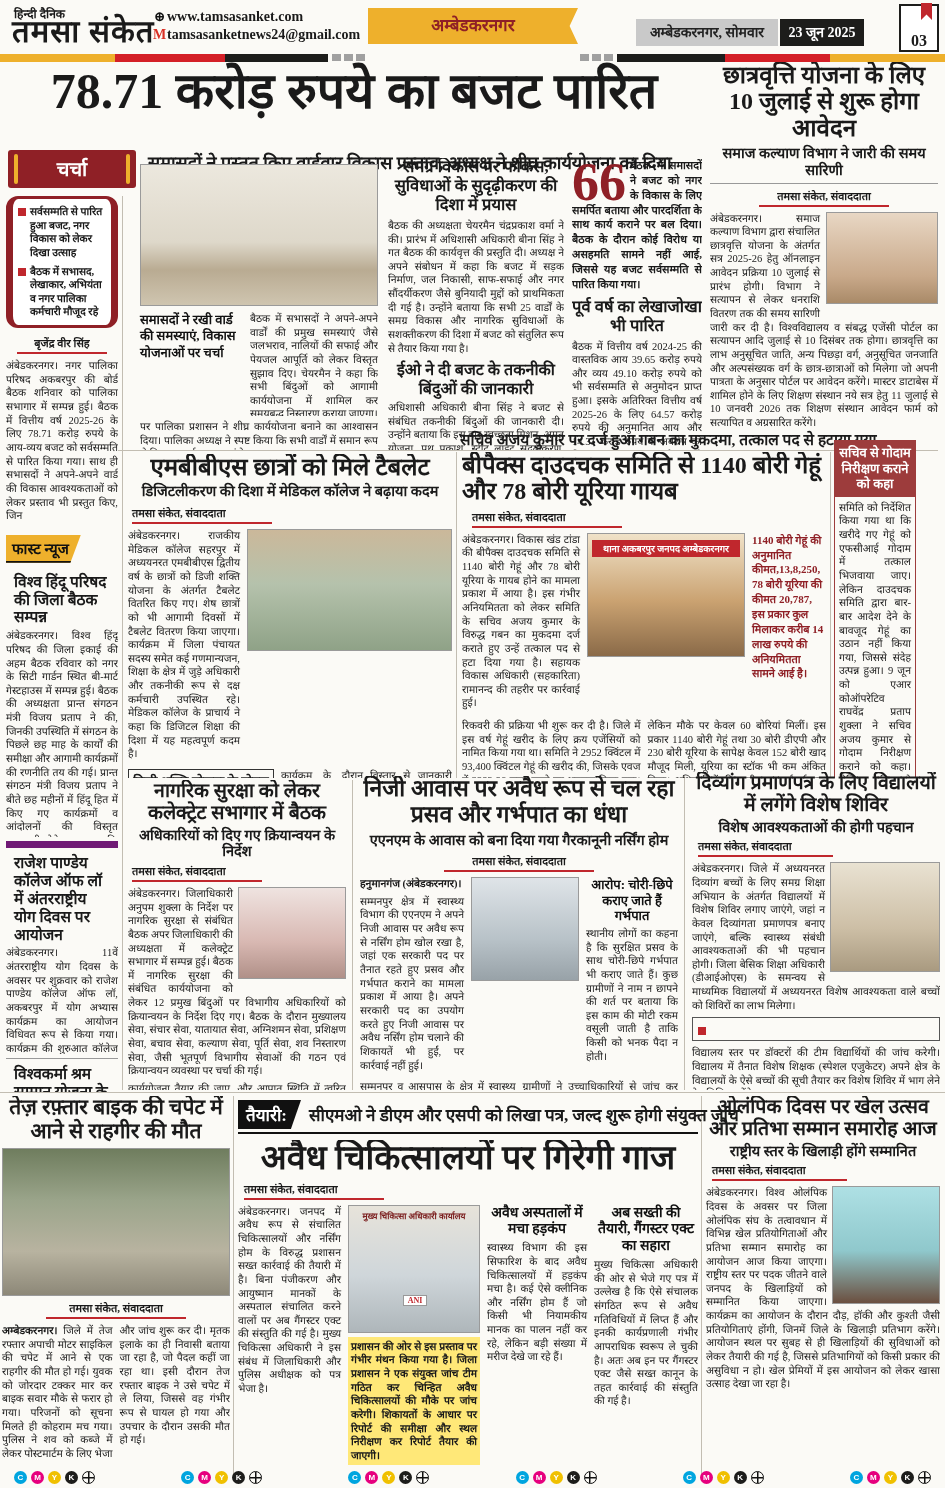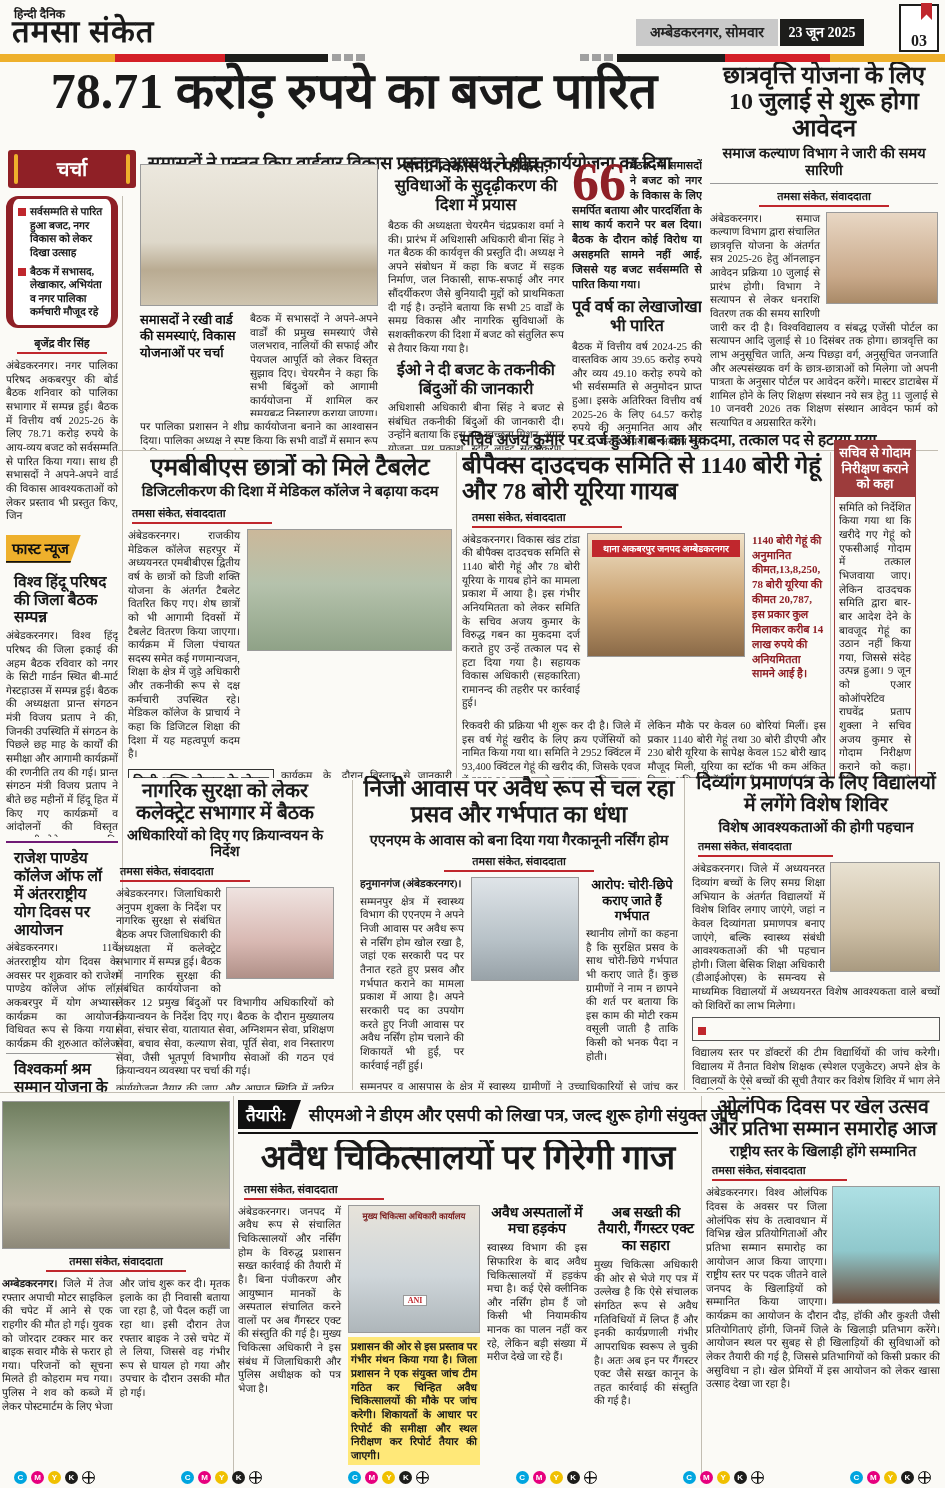--- a/index.html
+++ b/index.html
@@ -80,20 +80,25 @@
   .cols2{column-count:2;column-gap:7px;}
   p{margin:0 0 4px;}
 </style>
 </head>
 <body>
 
 <div id="page">
 
   <div class="abs" style="left:14px;top:4px;"><span class="tagline">हिन्दी दैनिक</span></div>
   <div class="abs brand" style="left:12px;top:16px;"><span>तमसा संकेत</span></div>
+  <div class="abs contact" style="left:152px;top:8px;">
+    <div><span class="cicon">⊕</span><span>www.tamsasanket.com</span></div>
+    <div><span class="cicon gmailM">M</span><span>tamsasanketnews24@gmail.com</span></div>
+  </div>
+  <div class="abs ribbon" style="left:368px;top:8px;width:210px;height:36px;"><span>अम्बेडकरनगर</span></div>
   <div class="abs dgray" style="left:636px;top:19px;width:142px;height:27px;"><span>अम्बेडकरनगर, सोमवार</span></div>
   <div class="abs dblack" style="left:780px;top:19px;width:84px;height:27px;"><span>23 जून 2025</span></div>
   <div class="abs pageno" style="left:899px;top:4px;width:36px;height:44px;">
     <span class="pagenum">03</span>
   </div>
 
   <div class="cseg" style="left:0;width:115px;background:#eeb02c;"></div>
   <div class="cseg" style="left:115px;width:110px;background:#d42027;"></div>
   <div class="cseg" style="left:225px;width:103px;background:#1d1d1b;"></div>
   <div class="csq" style="left:332px;"></div>
@@ -121,21 +126,21 @@
           <span>बैठक में सभासद, लेखाकार, अभियंता व नगर पालिका कर्मचारी मौजूद रहे</span>
         </div>
     </div>
     <div class="byline ctr" style="width:90px;"><span>बृजेंद्र वीर सिंह</span></div>
     <p class="body">अंबेडकरनगर। नगर पालिका परिषद अकबरपुर की बोर्ड बैठक शनिवार को पालिका सभागार में सम्पन्न हुई। बैठक में वित्तीय वर्ष 2025-26 के लिए 78.71 करोड़ रुपये के आय-व्यय बजट को सर्वसम्मति से पारित किया गया। साथ ही सभासदों ने अपने-अपने वार्ड की विकास आवश्यकताओं को लेकर प्रस्ताव भी प्रस्तुत किए, जिन</p>
     <div class="fnlabel"><span>फास्ट न्यूज</span></div>
     <div class="fnitem">
       <h4>विश्व हिंदू परिषद की जिला बैठक सम्पन्न</h4>
       <p class="body clip" style="max-height:208px;">अंबेडकरनगर। विश्व हिंदू परिषद की जिला इकाई की अहम बैठक रविवार को नगर के सिटी गार्डन स्थित बी-मार्ट गेस्टहाउस में सम्पन्न हुई। बैठक की अध्यक्षता प्रान्त संगठन मंत्री विजय प्रताप ने की, जिनकी उपस्थिति में संगठन के पिछले छह माह के कार्यों की समीक्षा और आगामी कार्यक्रमों की रणनीति तय की गई। प्रान्त संगठन मंत्री विजय प्रताप ने बीते छह महीनों में हिंदू हित में किए गए कार्यक्रमों व आंदोलनों की विस्तृत जानकारी देते हुए कहा कि विश्व हिंदू परिषद एक ऐसा संगठन है जिस पर समाज को गहरा विश्वास है।</p>
     </div>
-    <div class="fnitem" style="border-top:2px solid #701a75;">
+    <div class="fnitem" style="border-top:7px solid #701a75;">
       <h4>राजेश पाण्डेय कॉलेज ऑफ लॉ में अंतरराष्ट्रीय योग दिवस पर आयोजन</h4>
       <p class="body clip" style="max-height:108px;">अंबेडकरनगर। 11वें अंतरराष्ट्रीय योग दिवस के अवसर पर शुक्रवार को राजेश पाण्डेय कॉलेज ऑफ लॉ, अकबरपुर में योग अभ्यास कार्यक्रम का आयोजन विधिवत रूप से किया गया। कार्यक्रम की शुरुआत कॉलेज परिसर में प्रबंधक नलिनेश तिवारी, प्राचार्य डॉ. शिवशंकर यादव समेत शिक्षकों की उपस्थिति में हुई।</p>
     </div>
     <div class="fnitem" style="border-top:1px solid #999;">
       <h4>विश्वकर्मा श्रम सम्मान योजना के तहत आज होगा साक्षात्कार</h4>
 
     </div>
   </div>
 
   <div class="abs photo" style="left:140px;top:164px;width:238px;height:142px;background:linear-gradient(180deg,#ece8de 0%,#ded8ca 55%,#b9ab92 75%,#cfc5b0 100%);"></div>
@@ -203,21 +208,21 @@
     <p class="body cols2" style="margin-top:5px;">रिकवरी की प्रक्रिया भी शुरू कर दी है। जिले में इस वर्ष गेहूं खरीद के लिए क्रय एजेंसियों को नामित किया गया था। समिति ने 2952 क्विंटल में 93,400 क्विंटल गेहूं की खरीद की, जिसके एवज में 2283.86 लाख रुपये का भुगतान किया गया। 50 किलो की 1200 बोरियां होनी चाहिए थीं, लेकिन मौके पर केवल 60 बोरियां मिलीं। इस प्रकार 1140 बोरी गेहूं तथा 30 बोरी डीएपी और 230 बोरी यूरिया के सापेक्ष केवल 152 बोरी खाद मौजूद मिली, यूरिया का स्टॉक भी कम अंकित मिला। अधिकारियों की तहरीर पर कार्रवाई शुरू हुई।</p>
 
   </div>
 
   <div class="abs clip" style="left:834px;top:440px;width:82px;height:338px;">
     <div class="maroonhead"><span>सचिव से गोदाम निरीक्षण कराने को कहा</span></div>
     <p class="body" style="border:1px solid #9d3c3c;border-top:none;padding:4px;margin:0 0 6px;">समिति को निर्देशित किया गया था कि खरीदे गए गेहूं को एफसीआई गोदाम में तत्काल भिजवाया जाए। लेकिन दाउदचक समिति द्वारा बार-बार आदेश देने के बावजूद गेहूं का उठान नहीं किया गया, जिससे संदेह उत्पन्न हुआ। 9 जून को एआर कोऑपरेटिव राघवेंद्र प्रताप शुक्ला ने सचिव अजय कुमार से गोदाम निरीक्षण कराने को कहा। लेकिन सचिव ने जांच से कन्नी काटी। अंततः 10 जून को सचिव की मौजूदगी में समिति के अध्यक्ष, उपाध्यक्ष, संचालकगण और जिला व क्षेत्रीय सहकारी अधिकारियों की संयुक्त टीम ने गोदाम का निरीक्षण किया।</p>
 
   </div>
 
-  <div class="abs clip" style="left:116px;top:780px;width:218px;height:310px;font-family:Liberation Serif, serif;">
+  <div class="abs clip" style="left:128px;top:780px;width:218px;height:310px;font-family:Liberation Serif, serif;">
     <div class="secH3"><span>नागरिक सुरक्षा को लेकर कलेक्ट्रेट सभागार में बैठक</span></div>
     <div class="secSub" style="margin:3px 0;"><span>अधिकारियों को दिए गए क्रियान्वयन के निर्देश</span></div>
     <div class="byline" style="width:130px;margin-left:4px;"><span>तमसा संकेत, संवाददाता</span></div>
     <div class="photo" style="float:right;width:108px;height:92px;margin:0 0 4px 5px;background:linear-gradient(180deg,#efe3e0 0%,#d8b8b2 60%,#b09088 100%);"></div>
     <p class="body">अंबेडकरनगर। जिलाधिकारी अनुपम शुक्ला के निर्देश पर नागरिक सुरक्षा से संबंधित बैठक अपर जिलाधिकारी की अध्यक्षता में कलेक्ट्रेट सभागार में सम्पन्न हुई। बैठक में नागरिक सुरक्षा की संबंधित कार्ययोजना को लेकर 12 प्रमुख बिंदुओं पर विभागीय अधिकारियों को क्रियान्वयन के निर्देश दिए गए। बैठक के दौरान मुख्यालय सेवा, संचार सेवा, यातायात सेवा, अग्निशमन सेवा, प्रशिक्षण सेवा, बचाव सेवा, कल्याण सेवा, पूर्ति सेवा, शव निस्तारण सेवा, जैसी भूतपूर्ण विभागीय सेवाओं की गठन एवं क्रियान्वयन व्यवस्था पर चर्चा की गई।</p>
     <p class="body">कार्ययोजना तैयार की जाए, और आपात स्थिति में त्वरित क्रियान्वयन की नार,एडीएम डॉ. सदानंद गुप्ता ने अपने-अपने विभागीय उत्तरदायित्वों का ससमय निर्वहन करते हुए नागरिक सुरक्षा की दृष्टि से सभी प्रबंध पूर्ण रखने व आपसी समन्वय से कार्य करने के निर्देश दिए।</p>
   </div>
 
   <div class="abs clip" style="left:360px;top:776px;width:318px;height:314px;">
     <div style="font-size:23px;font-weight:800;line-height:1.12;text-align:center;"><span>निजी आवास पर अवैध रूप से चल रहा प्रसव और गर्भपात का धंधा</span></div>
@@ -243,20 +248,21 @@
     <div class="byline" style="width:135px;margin-left:6px;"><span>तमसा संकेत, संवाददाता</span></div>
     <div class="photo" style="float:right;width:110px;height:110px;margin:0 0 4px 5px;background:linear-gradient(180deg,#e9e2d2 0%,#cdbfa6 60%,#a99a80 100%);"></div>
     <p class="body">अंबेडकरनगर। जिले में अध्ययनरत दिव्यांग बच्चों के लिए समग्र शिक्षा अभियान के अंतर्गत विद्यालयों में विशेष शिविर लगाए जाएंगे, जहां न केवल दिव्यांगता प्रमाणपत्र बनाए जाएंगे, बल्कि स्वास्थ्य संबंधी आवश्यकताओं की भी पहचान होगी। जिला बेसिक शिक्षा अधिकारी (डीआईओएस) के समन्वय से माध्यमिक विद्यालयों में अध्ययनरत विशेष आवश्यकता वाले बच्चों को शिविरों का लाभ मिलेगा।</p>
     <div class="redbox">
       <span class="bullet"></span>
     </div>
     <p class="body">विद्यालय स्तर पर डॉक्टरों की टीम विद्यार्थियों की जांच करेगी। विद्यालय में तैनात विशेष शिक्षक (स्पेशल एजुकेटर) अपने क्षेत्र के विद्यालयों के ऐसे बच्चों की सूची तैयार कर विशेष शिविर में भाग लेने हेतु चिह्नित करेंगे।</p>
   </div>
 
   <div class="abs clip" style="left:2px;top:1096px;width:228px;height:386px;">
+    <div style="font-size:21px;font-weight:800;line-height:1.12;text-align:center;"><span>तेज़ रफ़्तार बाइक की चपेट में आने से राहगीर की मौत</span></div>
     <div class="photo" style="width:228px;height:148px;margin:5px 0 4px;background:linear-gradient(180deg,#6f7d5e 0%,#9aa48a 35%,#b8b3a0 70%,#8d8878 100%);"></div>
     <div class="byline ctr" style="width:140px;"><span>तमसा संकेत, संवाददाता</span></div>
     <div class="body cols2" style="height:200px;">
       <p><b>अम्बेडकरनगर।</b> <span>जिले में तेज रफ्तार अपाची मोटर साइकिल की चपेट में आने से एक राहगीर की मौत हो गई। युवक को जोरदार टक्कर मार कर बाइक सवार मौके से फरार हो गया। परिजनों को सूचना मिलते ही कोहराम मच गया। पुलिस ने शव को कब्जे में लेकर पोस्टमार्टम के लिए भेजा और जांच शुरू कर दी। मृतक इलाके का ही निवासी बताया जा रहा है, जो पैदल कहीं जा रहा था। इसी दौरान तेज रफ्तार बाइक ने उसे चपेट में ले लिया, जिससे वह गंभीर रूप से घायल हो गया और उपचार के दौरान उसकी मौत हो गई।</span></p>
     </div>
   </div>
 
   <div class="abs" style="left:238px;top:1100px;width:460px;border-bottom:2px solid #111;padding-bottom:3px;display:flex;gap:8px;align-items:center;">
     <span class="kick"><span>तैयारी:</span></span>
     <span class="readytxt">सीएमओ ने डीएम और एसपी को लिखा पत्र, जल्द शुरू होगी संयुक्त जांच</span>

